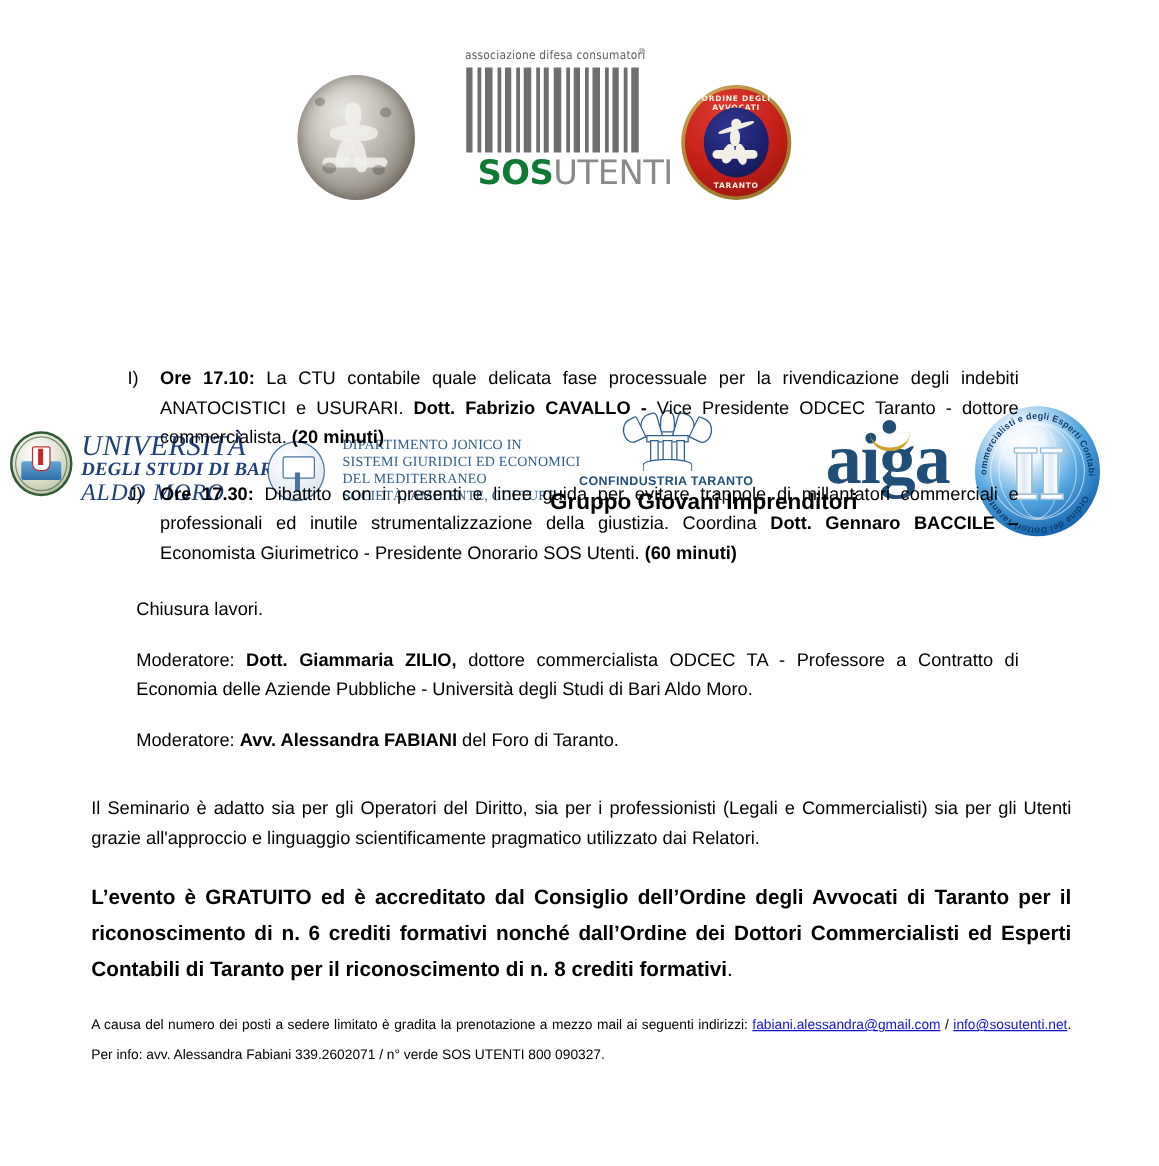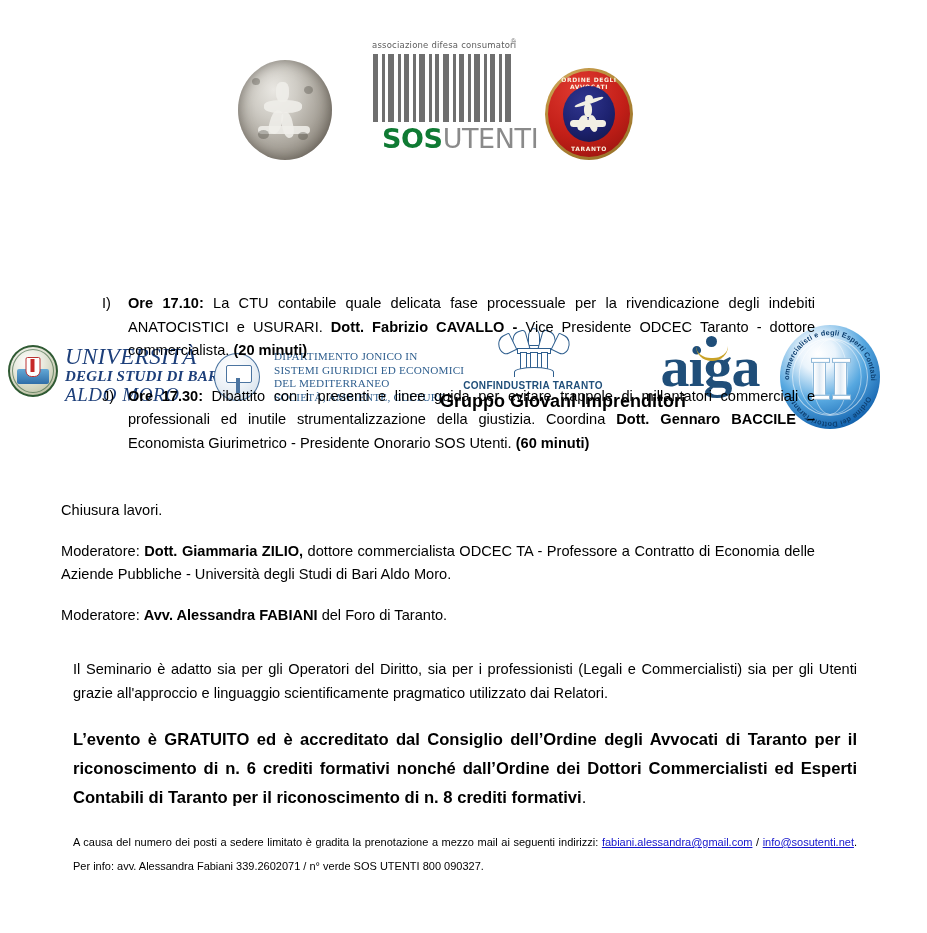--- a/index.html
+++ b/index.html
@@ -410,22 +410,22 @@
   }
   .agenda-marker {
     position: absolute;
     left: 102px;
     top: 0;
     font-size: 14.6px;
     line-height: 23.5px;
   }
 
   .mid-block {
-    margin-top: 44px;
-    padding-left: 61px;
+    margin-top: 22px;
+    padding-left: 109px;
     padding-right: 112px;
   }
   .mid-line {
     font-size: 14.6px;
     line-height: 23.5px;
     text-align: justify;
     margin-bottom: 17px;
   }
   .mid-line:last-child { margin-bottom: 0; }
 

